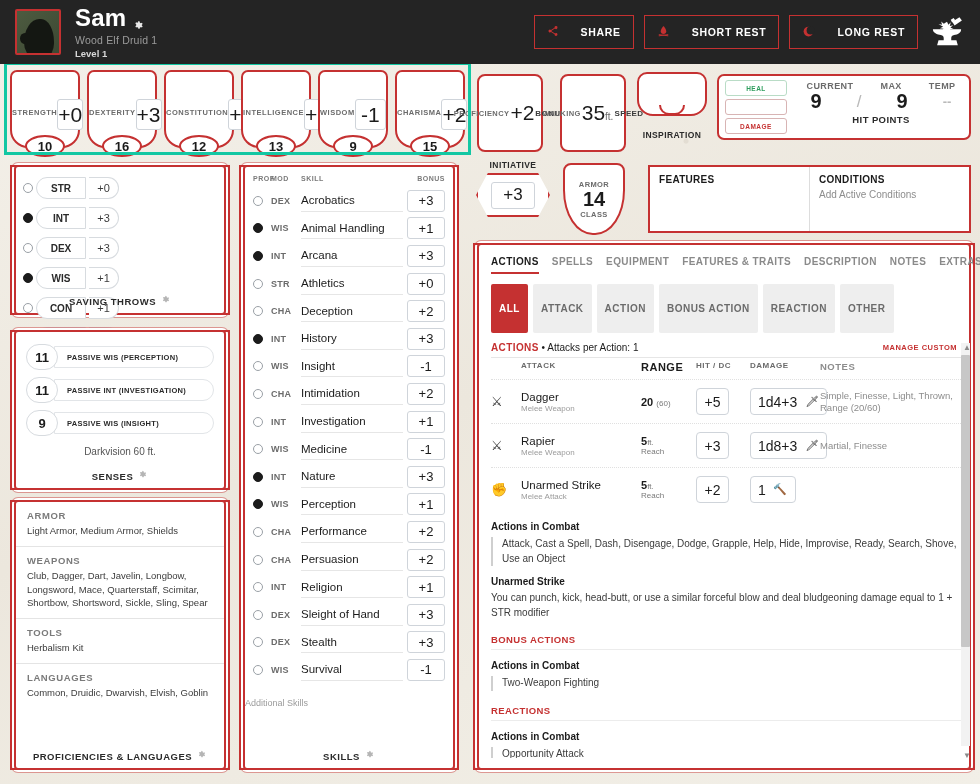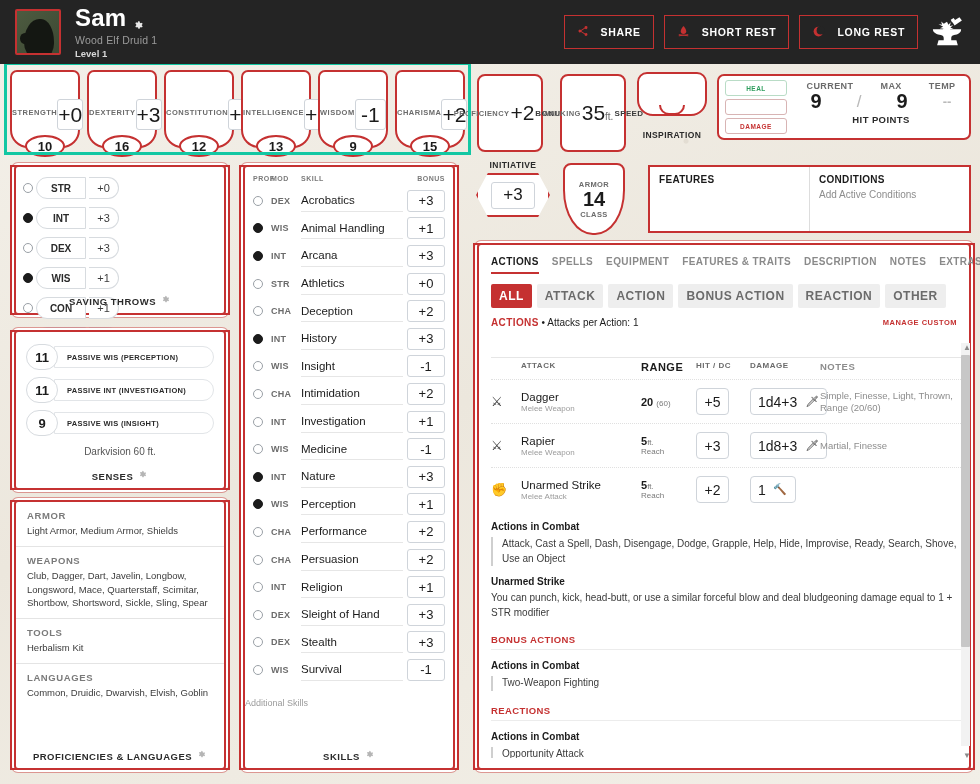--- a/index.html
+++ b/index.html
@@ -46,21 +46,21 @@
     font-size: 24px; font-weight: bold; color: #fff; letter-spacing:.2px;
     display:flex; align-items:center; gap:7px; line-height:1;
   }
   .gear-w { width:12px;height:12px;display:inline-block; }
   .char-sub { font-size: 10.5px; color: #9b9b9b; margin-top: 4px; letter-spacing:.2px;}
   .char-lvl { font-size: 9.5px; color: #d8d8d8; font-weight:bold; margin-top: 2px;}
   .topbtns { margin-left:auto; display:flex; align-items:center; gap:10px; margin-right:14px;}
   .tbtn {
     border:1px solid #c53131; color:#fff; background:transparent;
     font-size:10.5px; font-weight:bold; letter-spacing:.7px;
-    padding: 16px 12px; display:flex; align-items:center; gap:12px; cursor:pointer;
+    padding: 16px 12px; display:flex; align-items:center; gap:22px; cursor:pointer;
     height: 26px;
   }
   .anvil { width:38px;height:32px; }
   
   .teal-box {
     position:absolute; left:4px; top:62px; width:467px; height:93px;
     border: 3px solid #13c7a3; z-index: 5; pointer-events:none;
   }
   
   .frame {
@@ -213,22 +213,22 @@
     background:#fff; display:flex;align-items:center;justify-content:center;
     font-size:13px;color:#1b1b1b;}
   .addskills{ text-align:left; font-size:9px; color:#9b9b9b; margin-top:14px;}
   
   .mainpanel{ left:477px; top:243px; width:494px; height:527px; border-radius:4px;}
   .tabs{ display:flex; gap:13px; padding:11px 12px 0; }
   .tab{ font-size:10px;font-weight:bold;color:#8a8a8a;letter-spacing:.4px;
     padding-bottom:5px; cursor:pointer; white-space:nowrap;}
   .tab.active{ color:#1b1b1b; border-bottom:2px solid #c53131;}
   .filters{ display:flex; gap:5px; padding:10px 12px 0;}
-  .chip{ font-size:12px;font-weight:bold;letter-spacing:.5px;
-    padding:5px 8px; background:#eeeeee; color:#6b6b6b; border-radius:2px; cursor:pointer;}
+  .chip{ font-size:10px;font-weight:bold;letter-spacing:.5px;
+    padding:19px 8px; background:#eeeeee; color:#6b6b6b; border-radius:2px; cursor:pointer;}
   .chip.on{ background:#c53131; color:#fff;}
   .sechead{ display:flex; align-items:center; padding:9px 12px 5px;}
   .sechead .l{ font-size:10px; color:#1b1b1b;}
   .sechead .l b{ color:#c53131; letter-spacing:.4px;}
   .sechead .r{ margin-left:auto; font-size:7.5px;font-weight:bold;color:#c53131;letter-spacing:.5px; cursor:pointer;}
   .scrollarea{ position:absolute; left:12px; right:8px; top:112px; bottom:10px; overflow:hidden;}
   .atk-head{ display:flex; font-size:8px;font-weight:bold;color:#6b6b6b;
     letter-spacing:.5px; padding: 3px 0 6px; border-top:1px solid #e6e6e6;}
   .atk-row{ display:flex; align-items:center; padding:8px 0; border-top:1px dotted #e0e0e0;}
   .w-ico{width:30px; font-size:13px; color:#3b3b3b; display:flex; align-items:center;}

